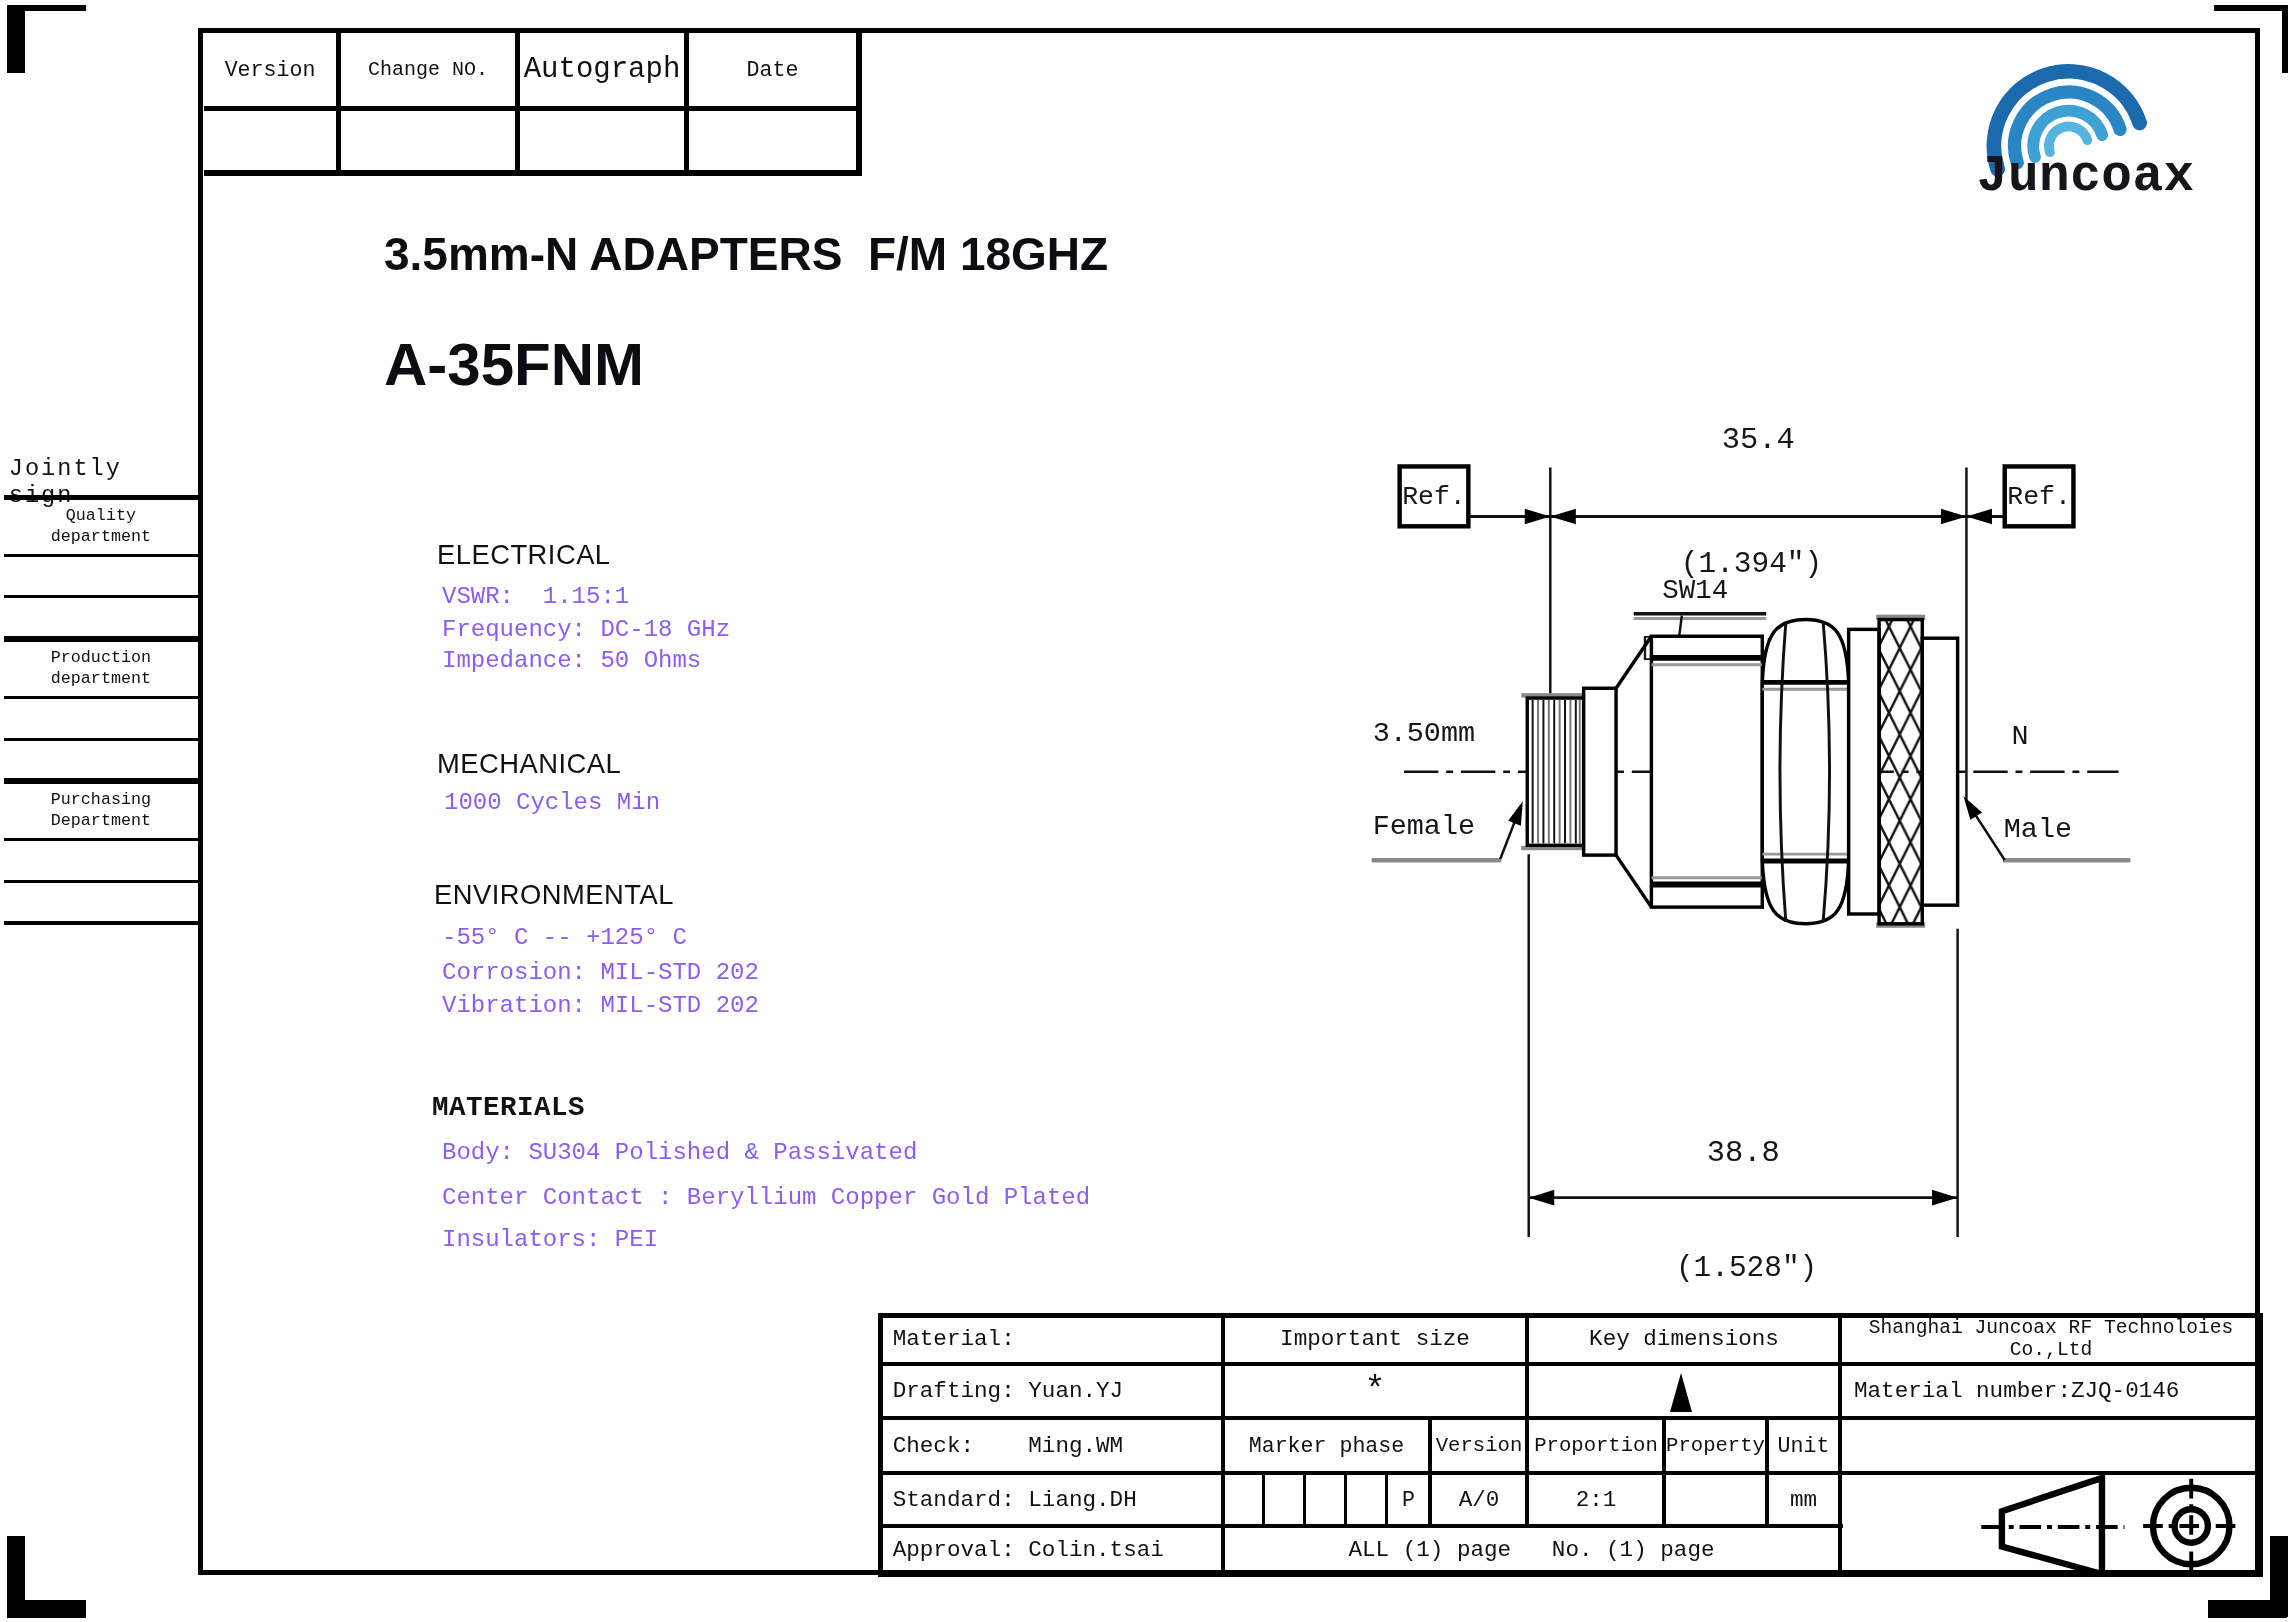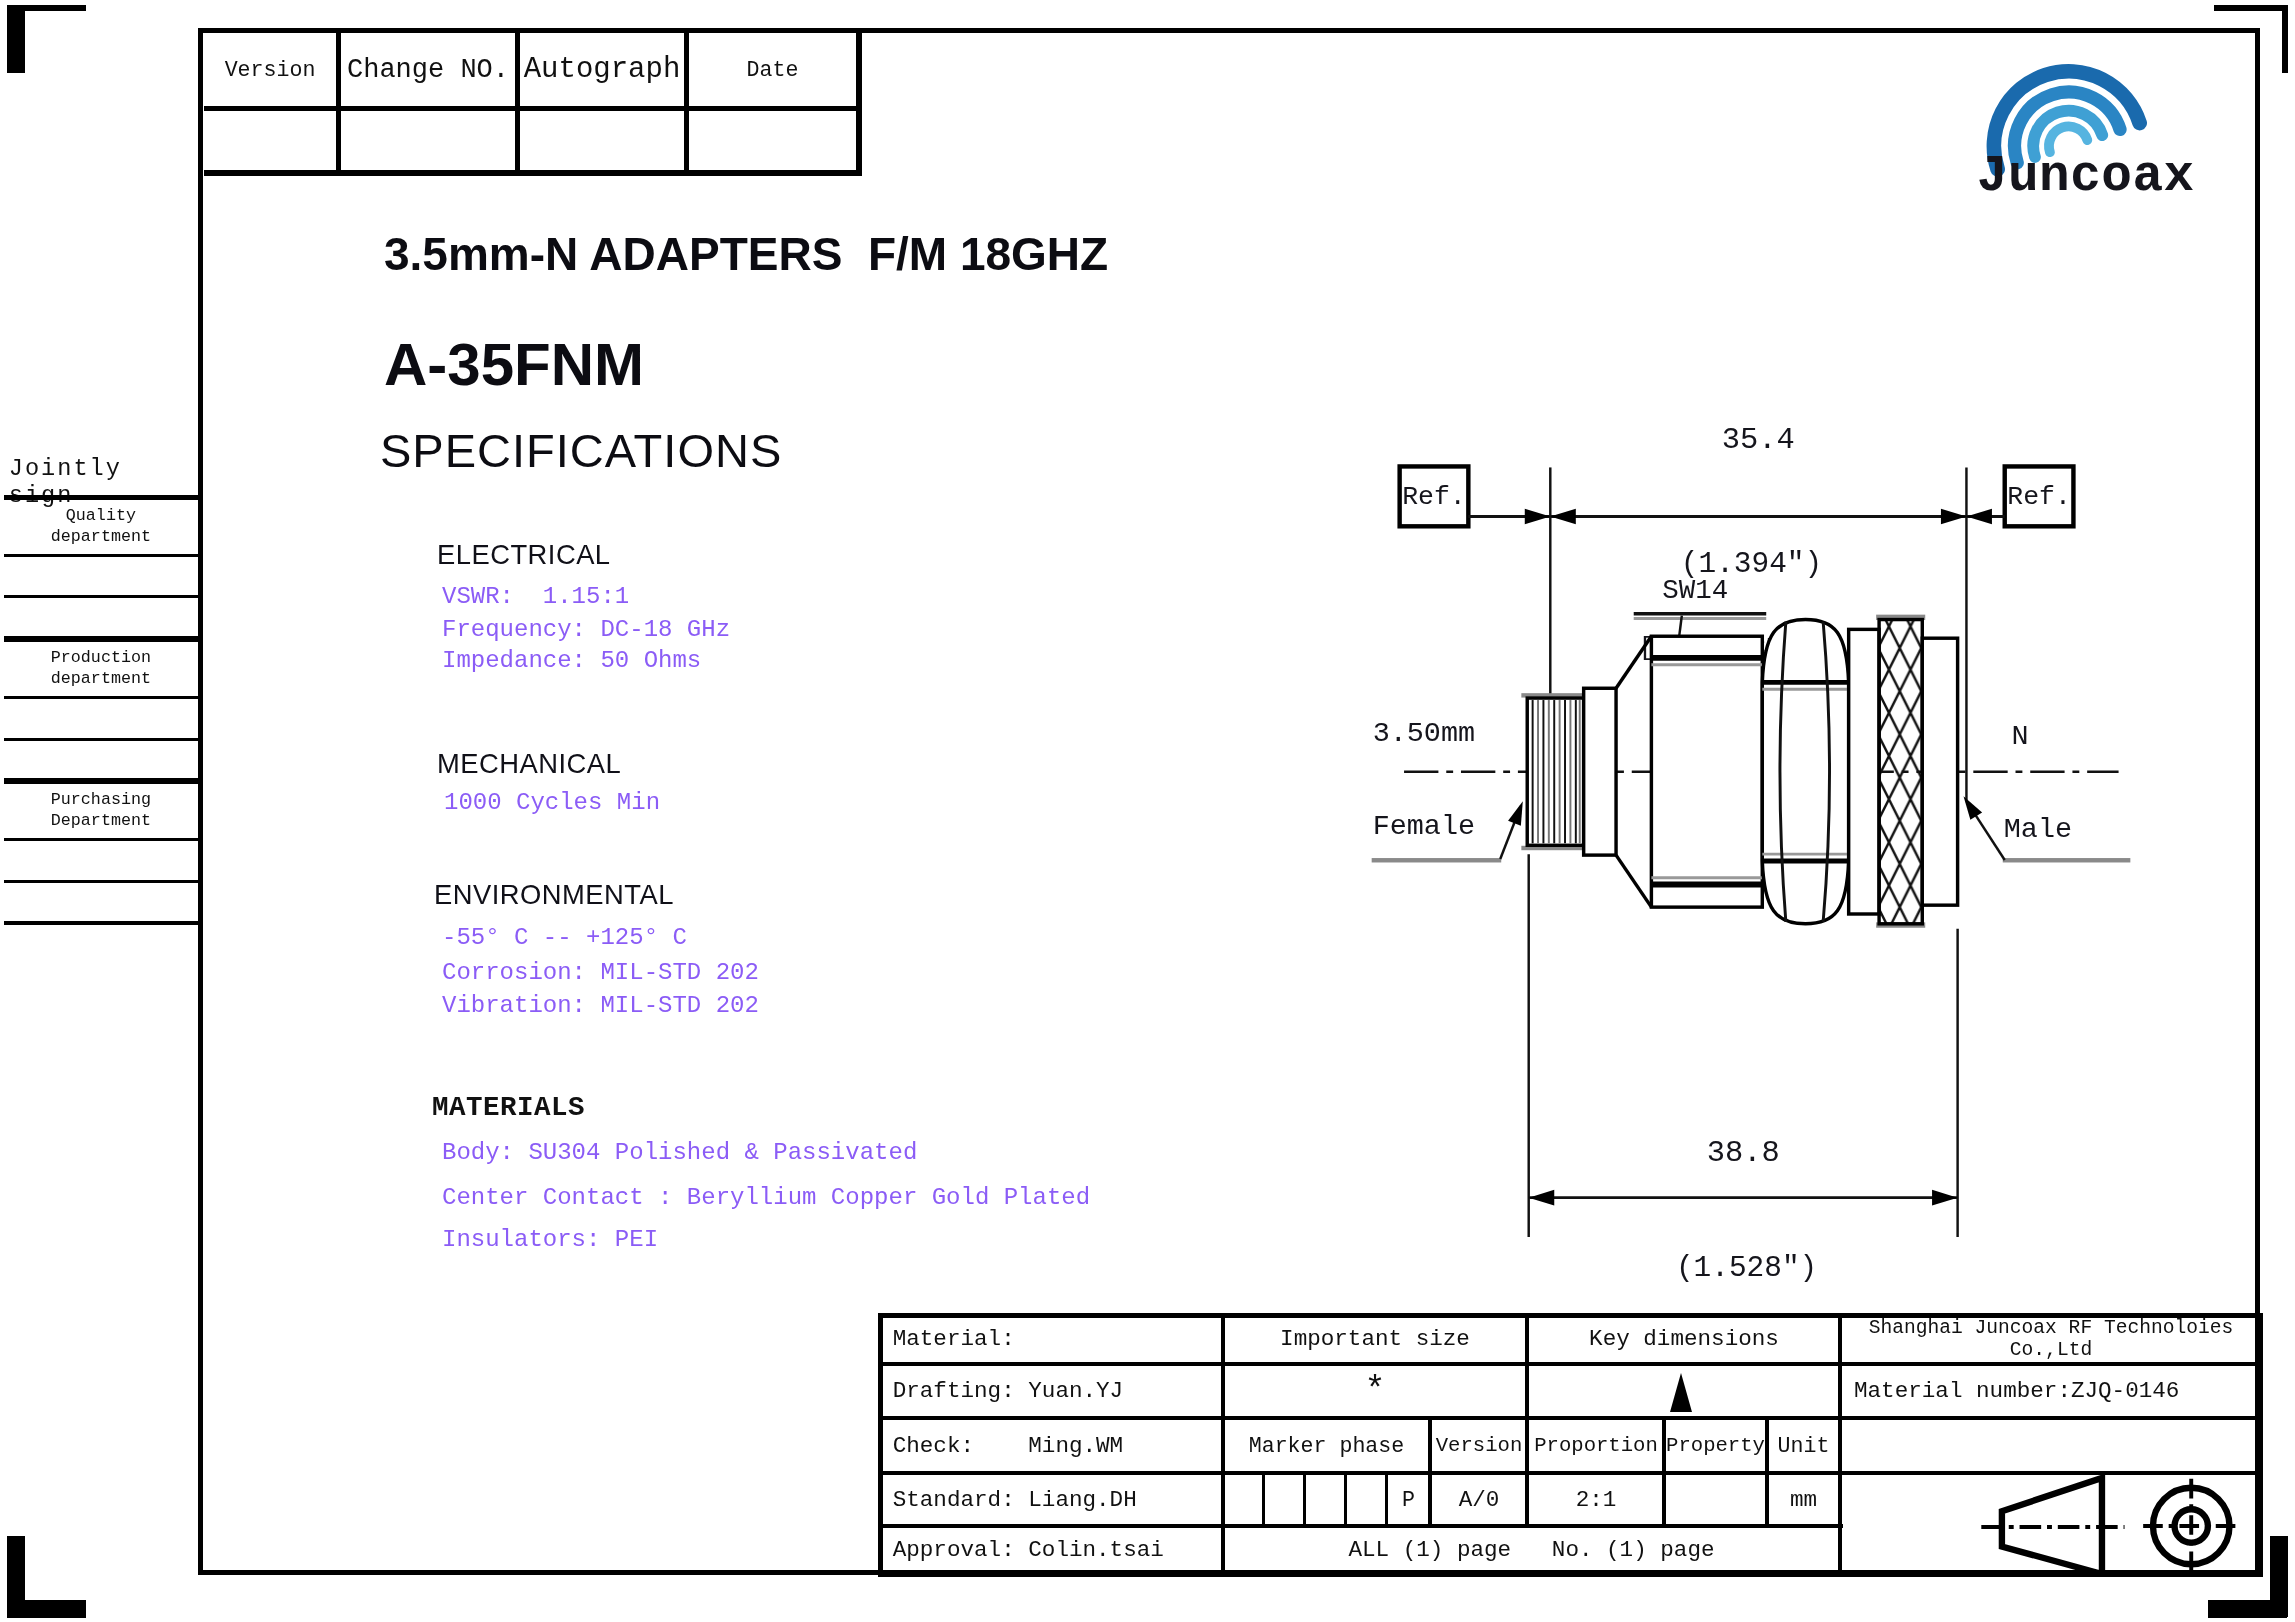--- a/index.html
+++ b/index.html
@@ -39,21 +39,21 @@
   <div class="abs" style="left:198px;top:27.5px;width:2052px;height:1537px;border:5.9px solid #000;"></div>
 
   <div class="abs" style="left:204px;top:33px;width:657px;height:142px;">
     <div class="vline" style="left:132px;top:0;width:4.9px;height:142px;"></div>
     <div class="vline" style="left:311px;top:0;width:4.9px;height:142px;"></div>
     <div class="vline" style="left:480px;top:0;width:4.9px;height:142px;"></div>
     <div class="vline" style="left:652px;top:0;width:5.9px;height:142px;"></div>
     <div class="hline" style="left:0;top:73px;width:658px;height:4.9px;"></div>
     <div class="hline" style="left:0;top:137px;width:658px;height:5.9px;"></div>
     <div class="cell center mono" style="left:0;top:0;width:132px;height:73px;font-size:21.6px;">Version</div>
-    <div class="cell center mono" style="left:137px;top:0;width:174px;height:73px;font-size:27px;">Change NO.</div>
+    <div class="cell center mono" style="left:137px;top:0;width:174px;height:73px;font-size:20px;">Change NO.</div>
     <div class="cell center mono" style="left:316px;top:0;width:164px;height:73px;font-size:29px;">Autograph</div>
     <div class="cell center mono" style="left:485px;top:0;width:167px;height:73px;font-size:21.6px;">Date</div>
   </div>
 
   <div class="abs" style="left:0;top:0;width:201px;height:1622px;">
     <div class="cell mono" style="left:8.8px;top:470px;width:189px;height:23.6px;font-size:23.6px;letter-spacing:2px;">Jointly sign</div>
     <div class="hline" style="left:3.9px;top:495px;width:194px;height:4.9px;"></div>
 
     <div class="deptcell" style="left:3.9px;top:500px;height:54px;">
       <span>Quality</span>
@@ -87,21 +87,20 @@
         <path d="M -110,0 A 110,110 0 0 1 110,0" stroke="#2a85c4" stroke-width="27"></path>
         <path d="M -72,0 A 72,72 0 0 1 72,0" stroke="#3fa0d4" stroke-width="24"></path>
         <path d="M -40,0 A 40,40 0 0 1 40,0" stroke="#56b4e0" stroke-width="20"></path>
       </g>
       <text x="28" y="308" font-family="Liberation Sans, sans-serif" font-weight="bold" font-size="104" fill="#1b74b8" letter-spacing="1">Juncoax</text>
     </svg>
   </div>
 
   <div class="abs sans" style="left:384px;top:227px;font-size:46px;font-weight:600;letter-spacing:0;color:#0c0c12;white-space:pre;">3.5mm-N ADAPTERS  F/M 18GHZ</div>
   <div class="abs sans" style="left:384px;top:330px;font-size:60px;font-weight:600;color:#0c0c12;">A-35FNM</div>
-  <div class="abs sans" style="left:380px;top:423px;font-size:47px;font-weight:500;letter-spacing:1px;color:#0c0c12;">SPECIFICATIONS</div>
 
   <div class="spec-head" style="left:437px;top:538px;">ELECTRICAL</div>
   <div class="spec-line" style="left:442px;top:583px;">VSWR:  1.15:1</div>
   <div class="spec-line" style="left:442px;top:616px;">Frequency: DC-18 GHz</div>
   <div class="spec-line" style="left:442px;top:647px;">Impedance: 50 Ohms</div>
 
   <div class="spec-head" style="left:437px;top:747px;">MECHANICAL</div>
   <div class="spec-line" style="left:444px;top:789px;">1000 Cycles Min</div>
 
   <div class="spec-head" style="left:434px;top:878px;">ENVIRONMENTAL</div>

